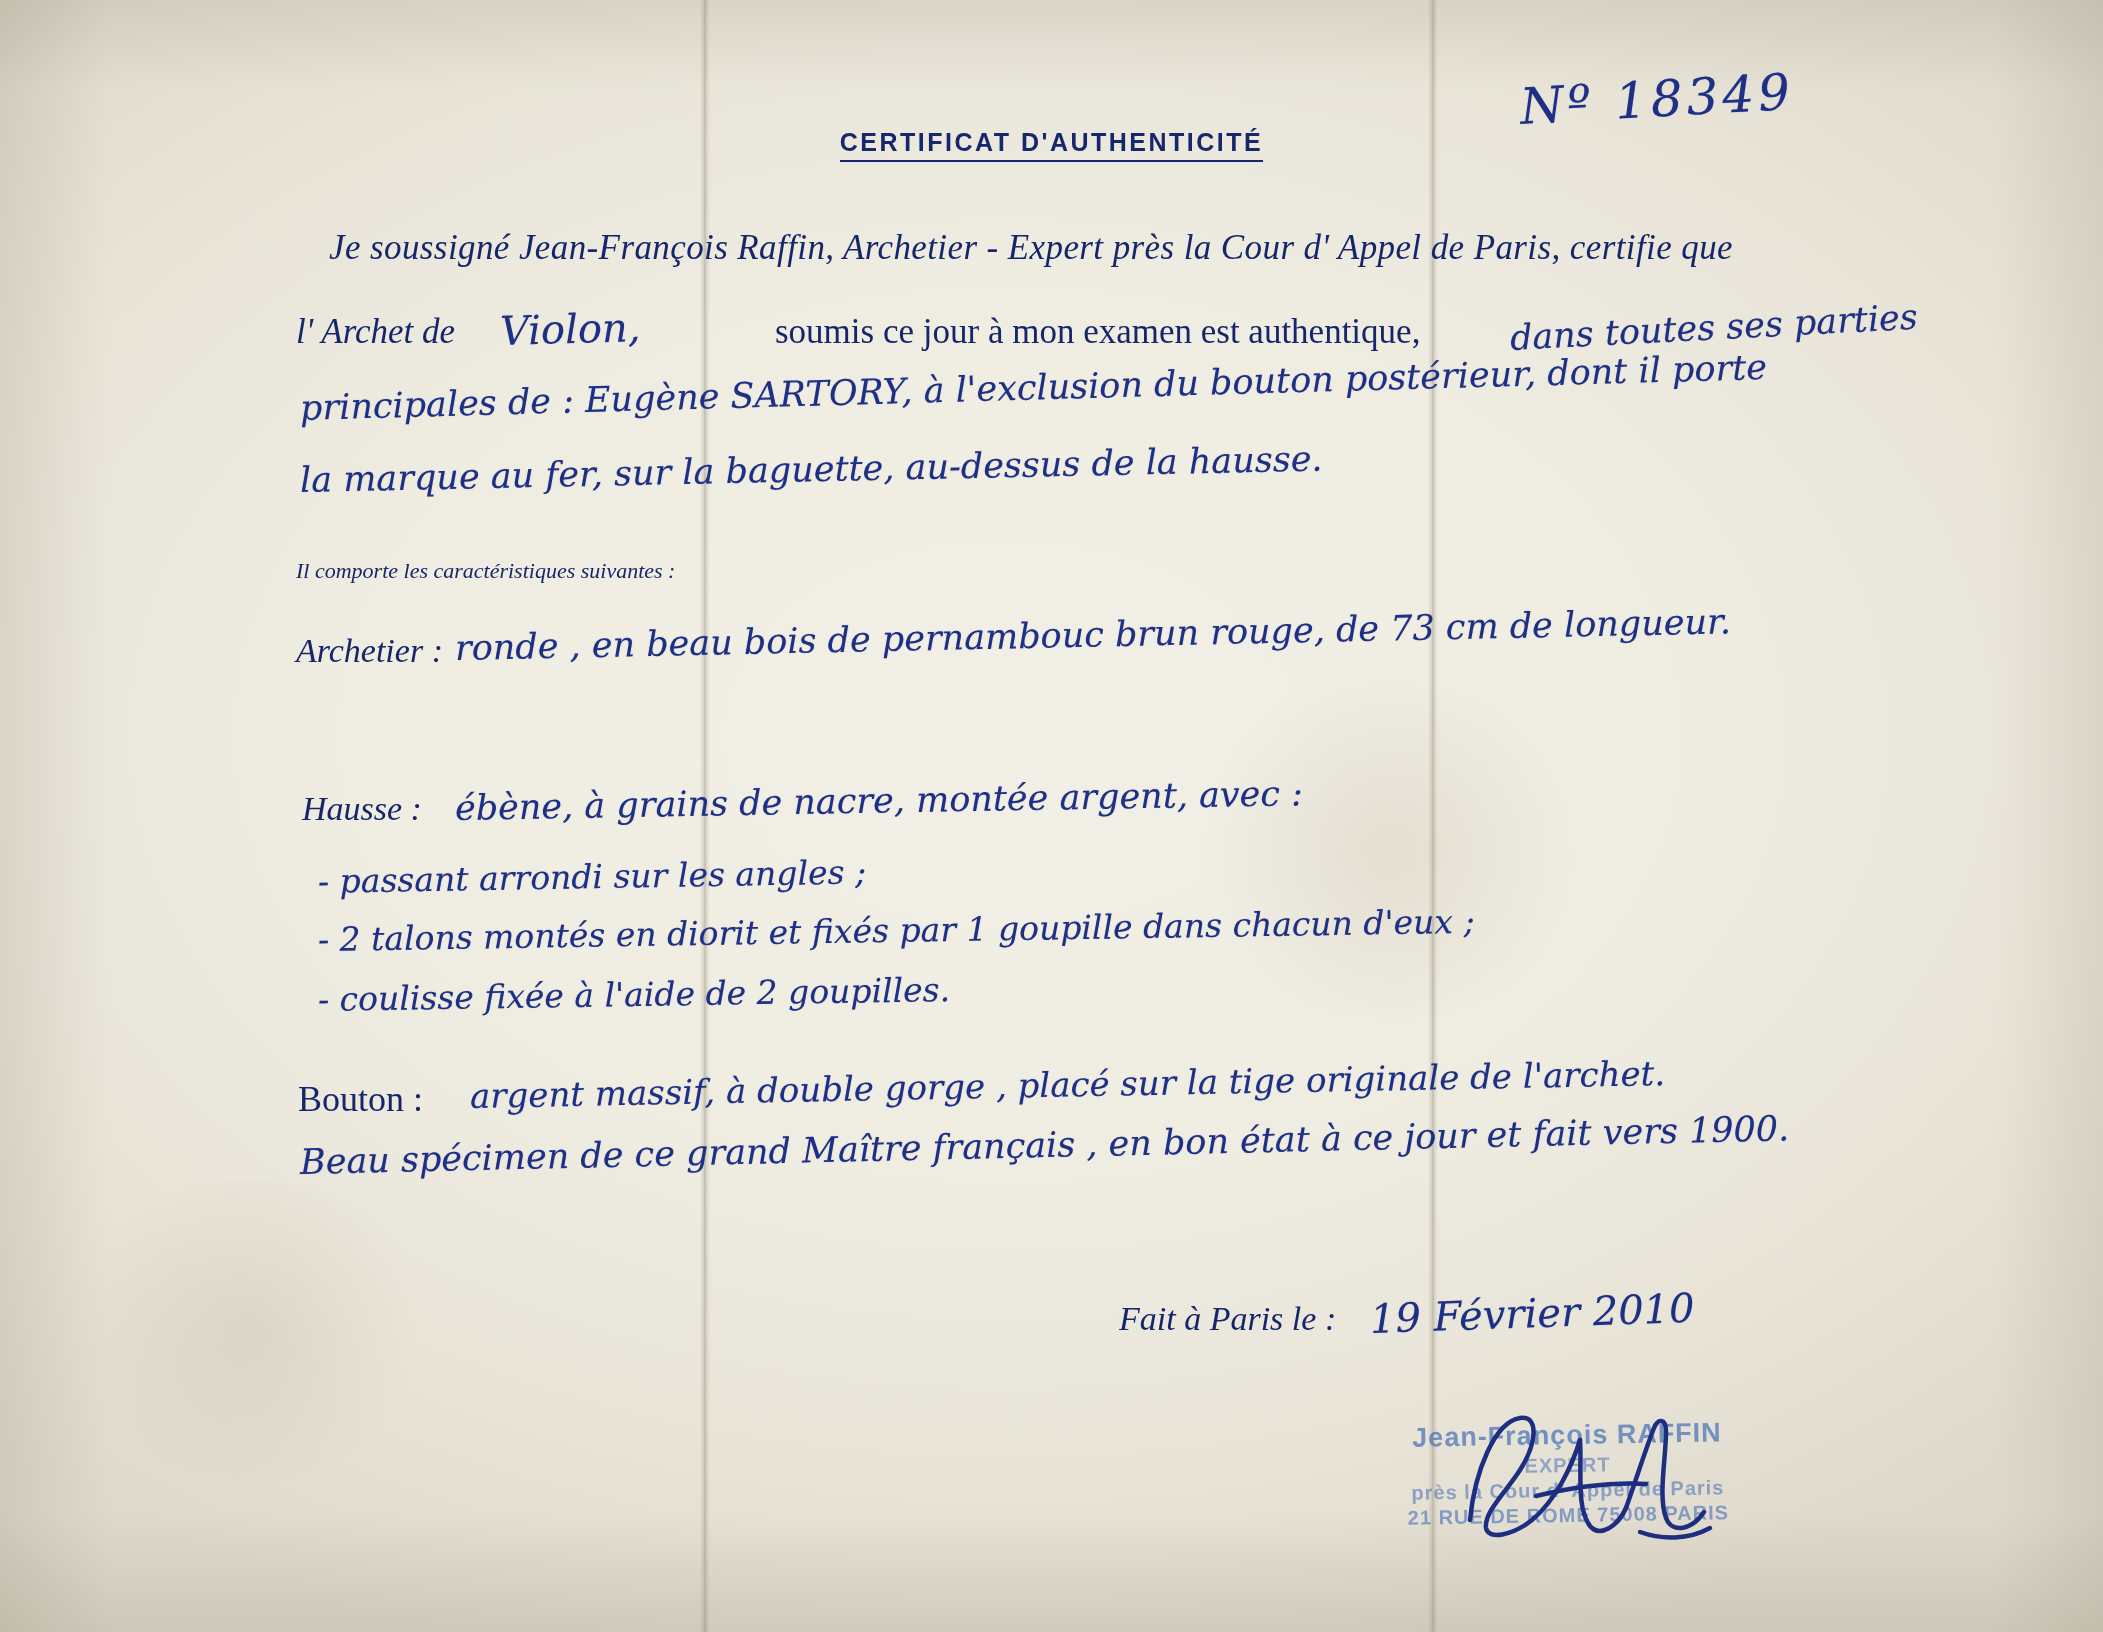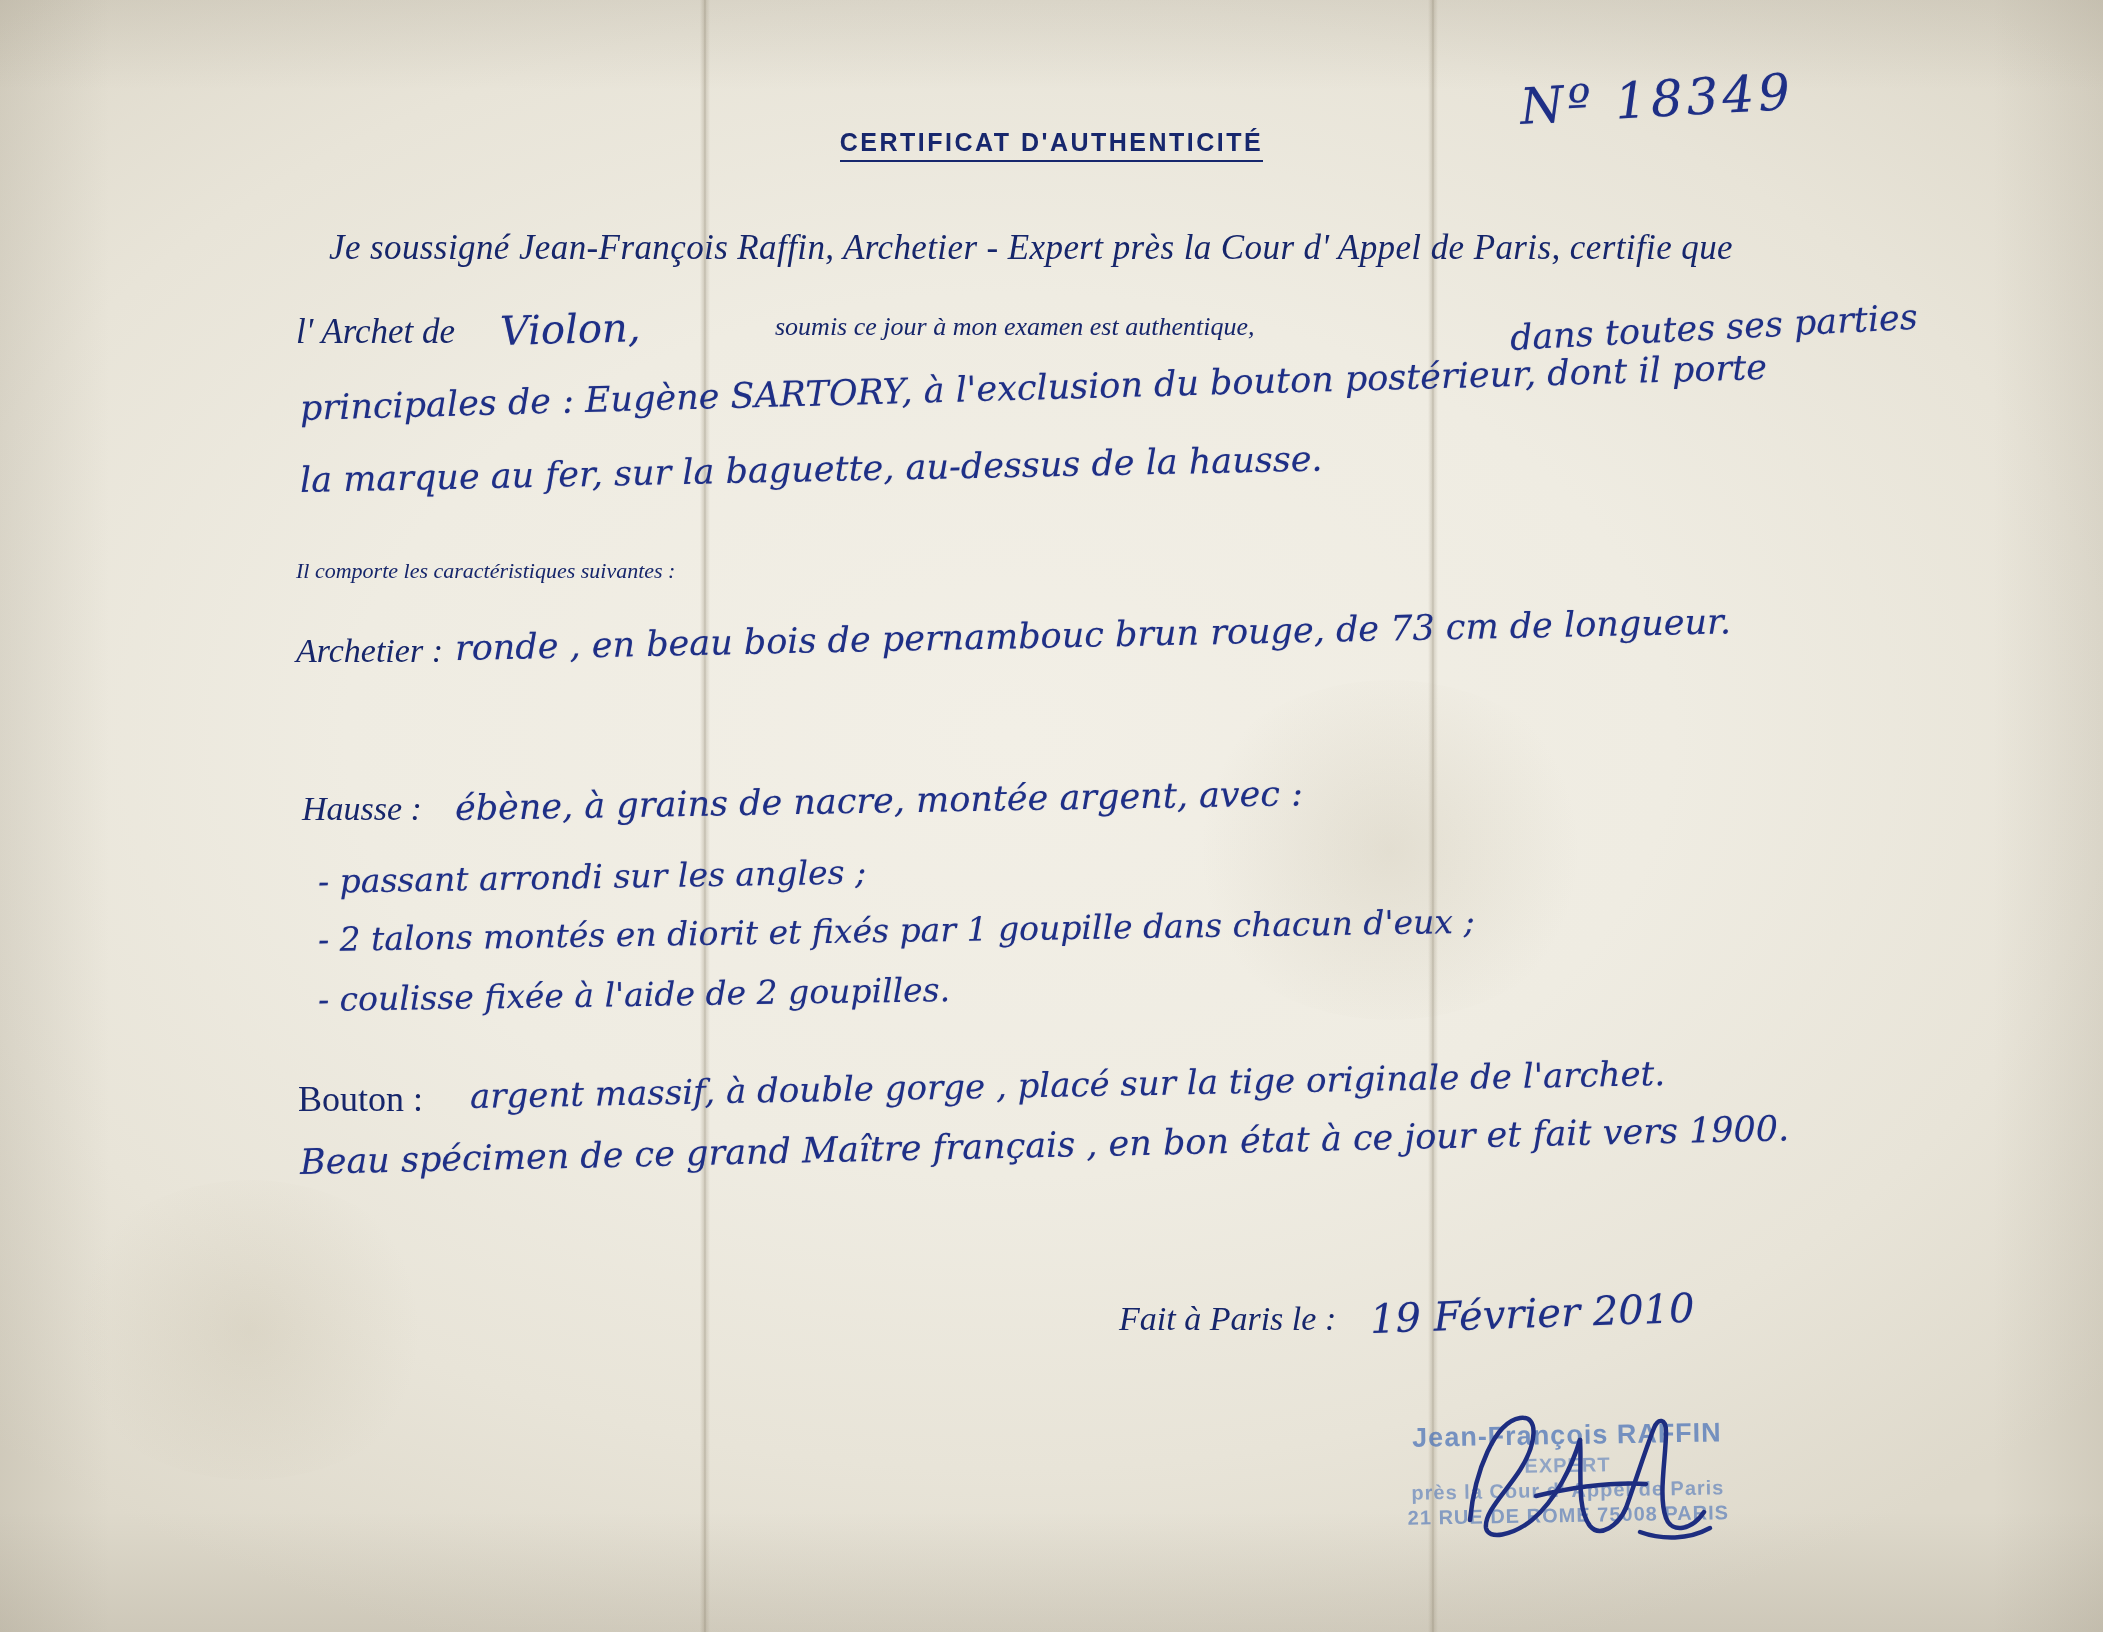--- a/index.html
+++ b/index.html
@@ -85,22 +85,21 @@
   }
   .line-archet {
     left: 296px;
     top: 312px;
     font-style: italic;
     font-size: 35px;
   }
   .line-soumis {
     left: 775px;
     top: 312px;
-    font-style: italic;
-    font-size: 26px;
+    font-size: 35px;
   }
   .line-caract {
     left: 296px;
     top: 558px;
     font-style: italic;
     font-size: 22px;
   }
   .lbl-baguette {
     left: 296px;
     top: 632px;

